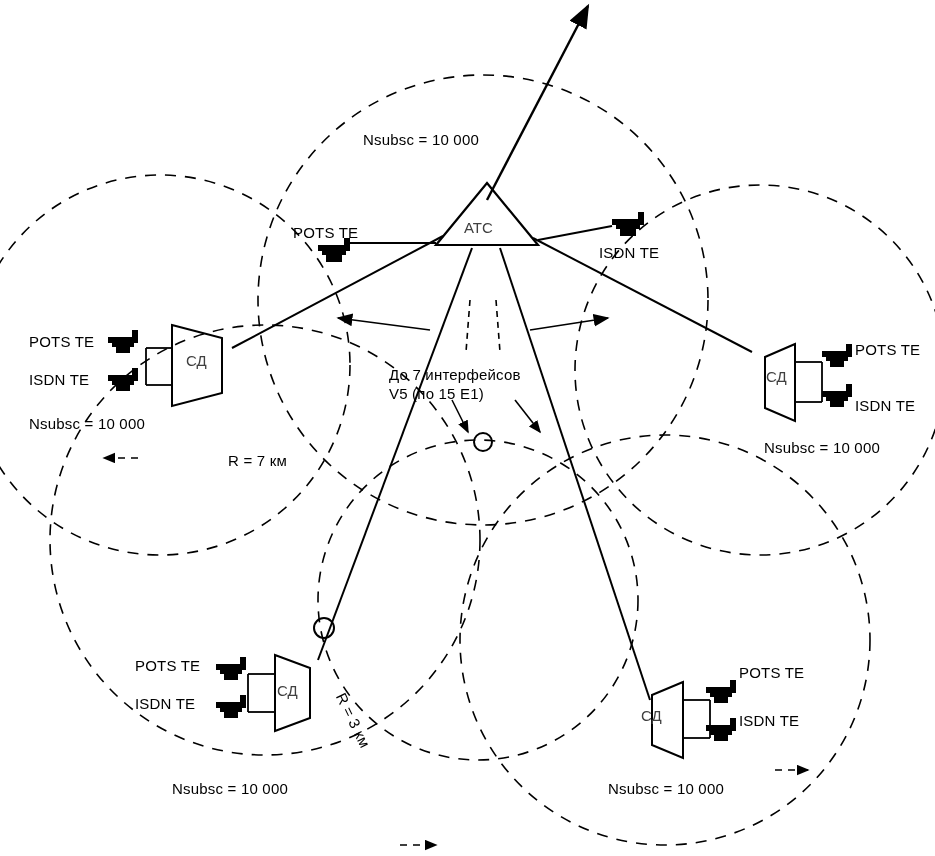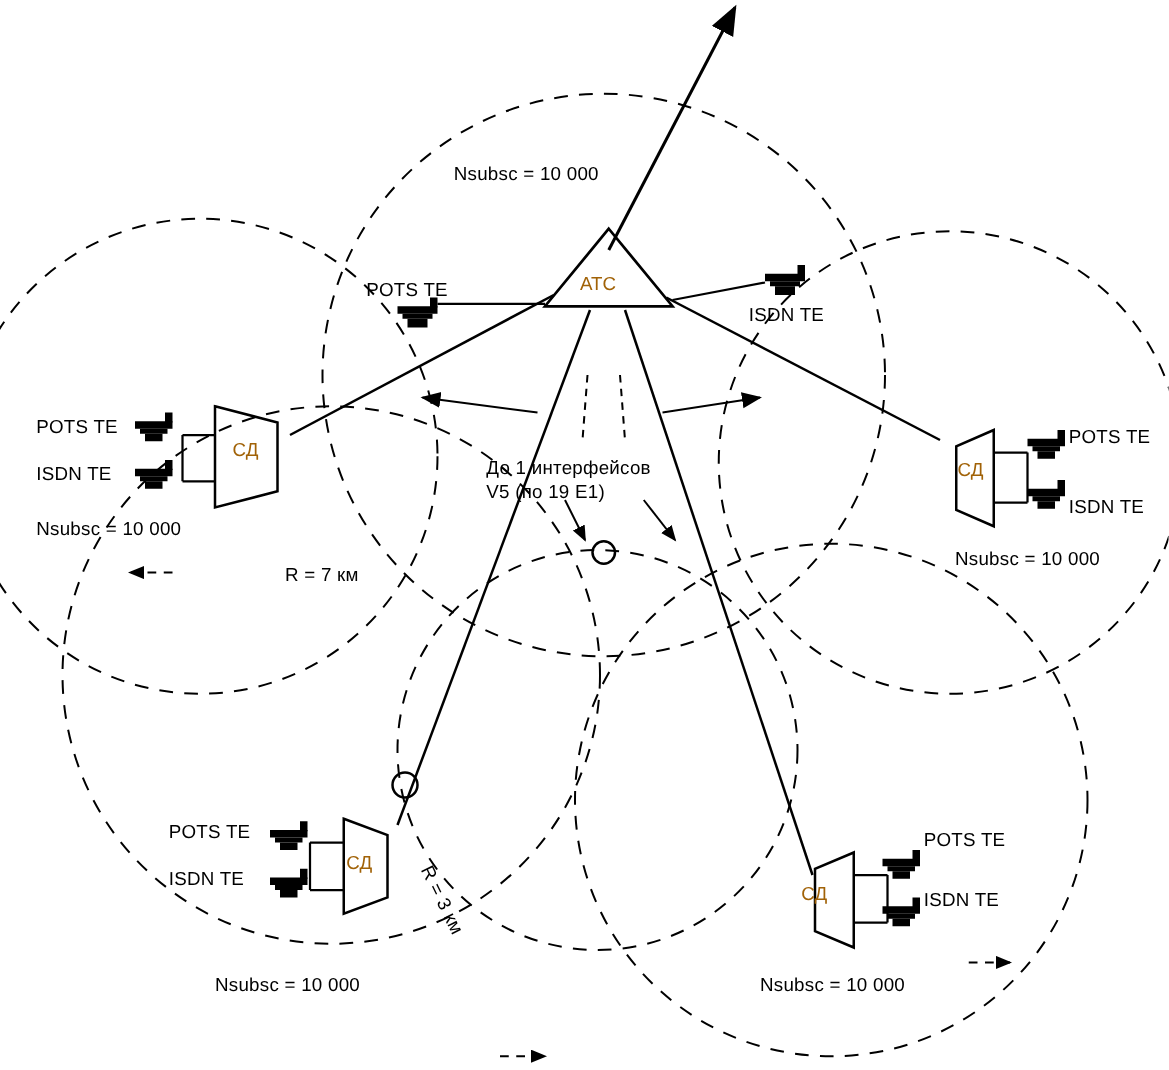--- a/index.html
+++ b/index.html
@@ -27,21 +27,21 @@
     font-family: "Liberation Sans", sans-serif;
     font-size: 15px;
     color: #000000;
     white-space: nowrap;
     letter-spacing: 0.2px;
   }
   .node-lbl {
     position: absolute;
     font-family: "Liberation Sans", sans-serif;
     font-size: 15px;
-    color: #a16207;
+    color: #404040;
     white-space: nowrap;
   }
   .rot-r3 {
     transform: rotate(64deg);
     transform-origin: 0 0;
   }
 </style>
 </head>
 <body>
 
@@ -224,23 +224,23 @@
   <div class="lbl" style="left:29px; top:415px;">Nsubsc = 10 000</div>
 
   <div class="lbl" style="left:855px; top:341px;">POTS TE</div>
 
   <div class="lbl" style="left:855px; top:397px;">ISDN TE</div>
 
   <div class="node-lbl" style="left:766px; top:368px;">СД</div>
 
   <div class="lbl" style="left:764px; top:439px;">Nsubsc = 10 000</div>
 
-  <div class="lbl" style="left:389px; top:366px;">До 1 интерфейсов</div>
-
-  <div class="lbl" style="left:389px; top:385px;">V5 (по 19 E1)</div>
+  <div class="lbl" style="left:389px; top:366px;">До 7 интерфейсов</div>
+
+  <div class="lbl" style="left:389px; top:385px;">V5 (по 15 E1)</div>
 
   <div class="lbl" style="left:228px; top:452px;">R = 7 км</div>
 
   <div class="lbl rot-r3" style="left:348px; top:690px;">R = 3 км</div>
 
   <div class="lbl" style="left:135px; top:657px;">POTS TE</div>
 
   <div class="lbl" style="left:135px; top:695px;">ISDN TE</div>
 
   <div class="node-lbl" style="left:277px; top:682px;">СД</div>

